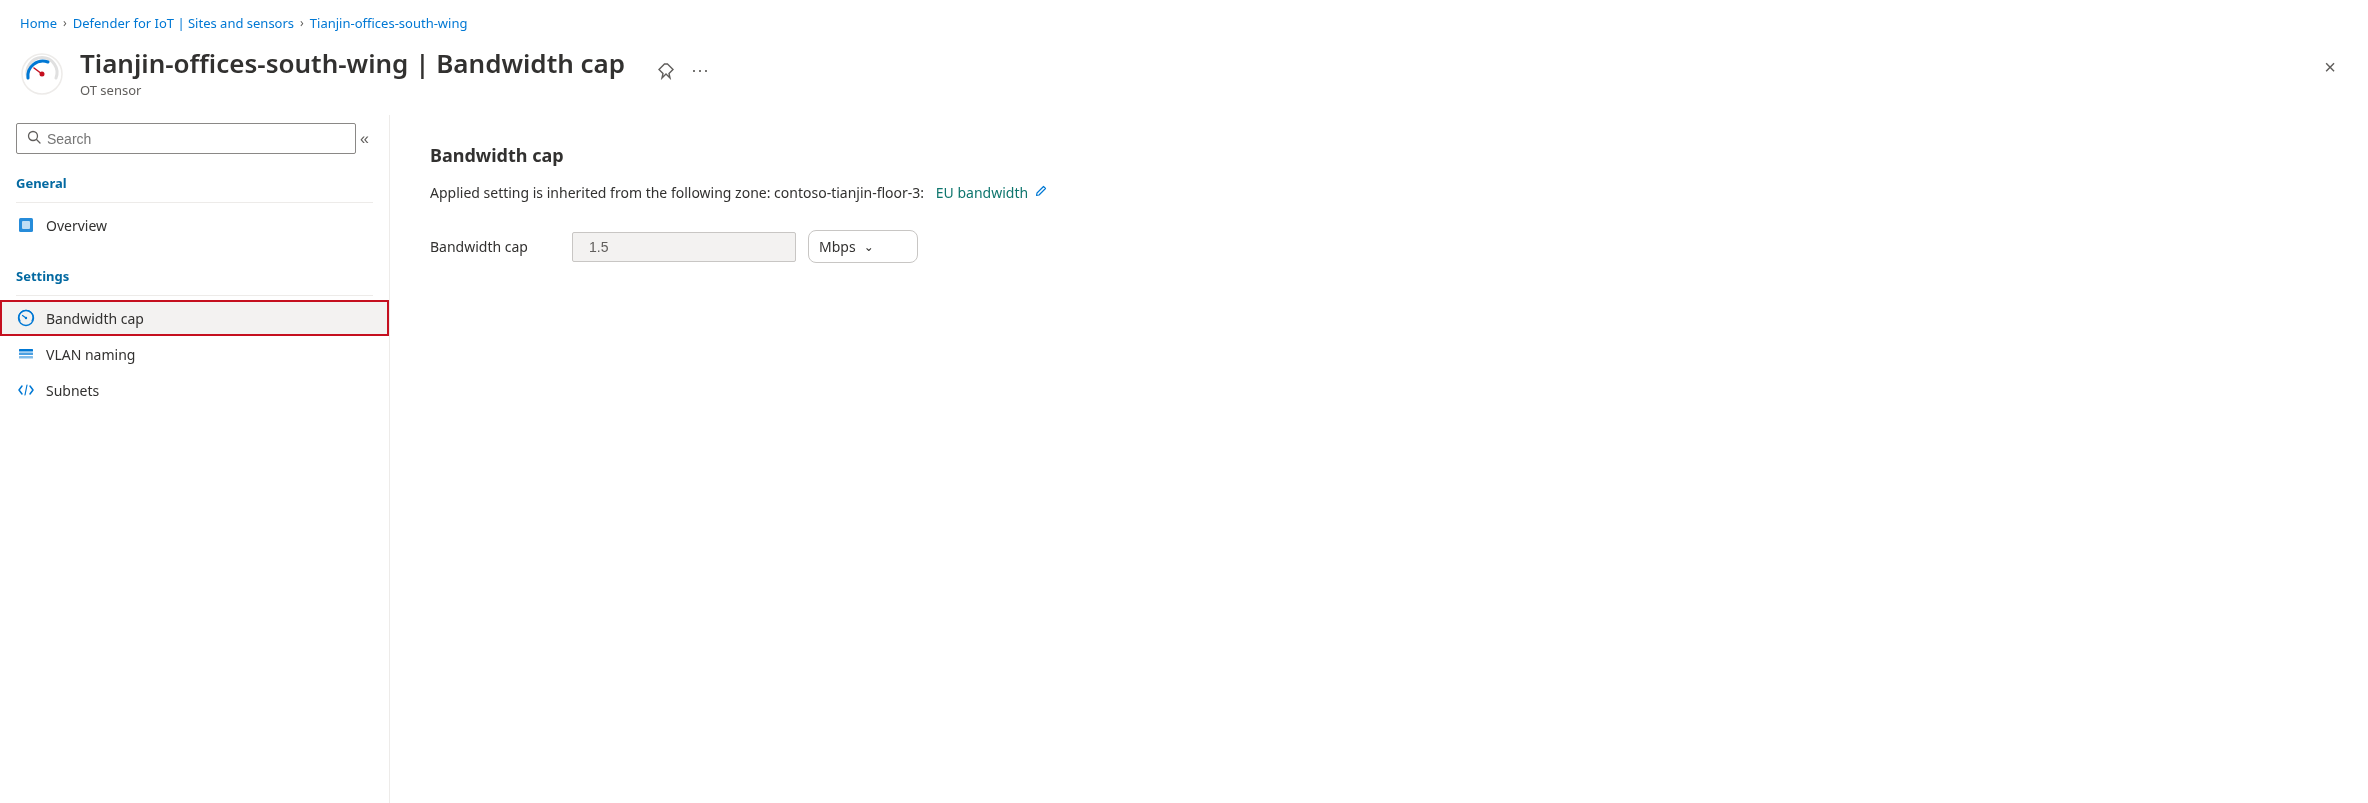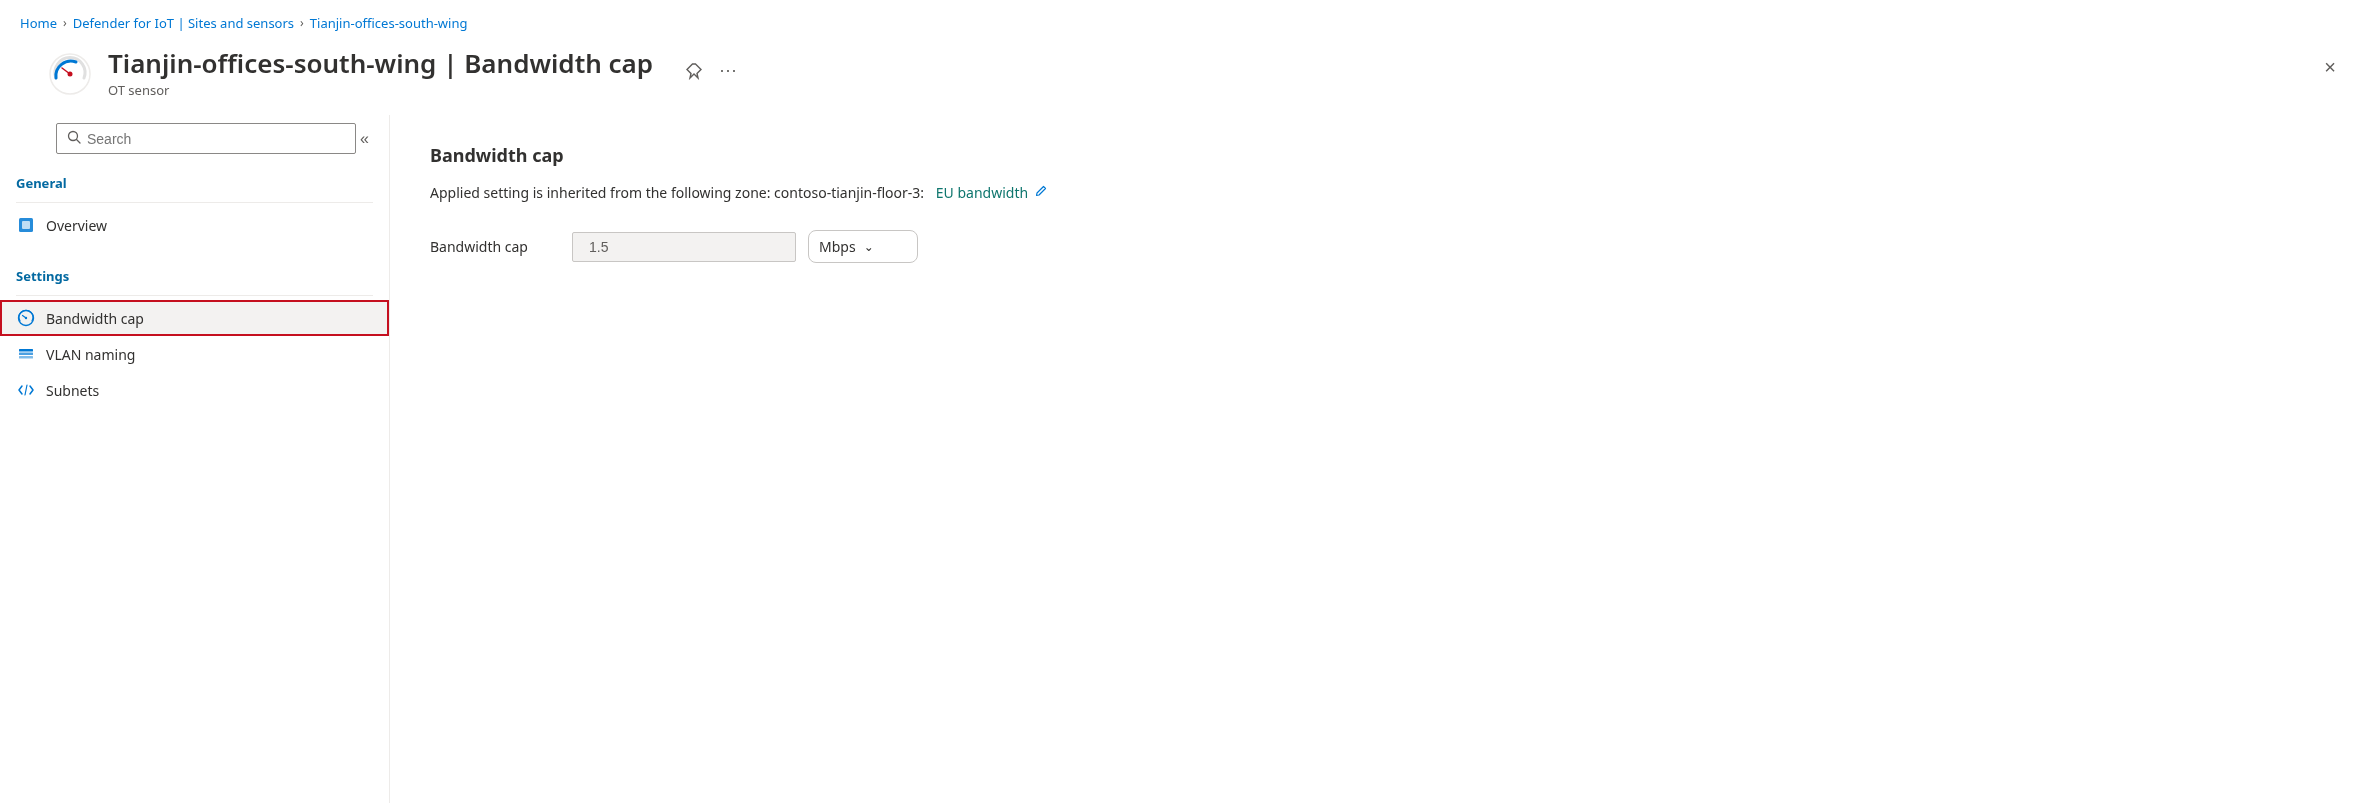--- a/index.html
+++ b/index.html
@@ -36,21 +36,20 @@
       font-size: 12px;
     }
 
     
     .header {
       display: flex;
       align-items: center;
       padding: 8px 20px 16px 20px;
       gap: 16px;
       position: relative;
-      margin-left: 28px;
     }
     .header-icon {
       width: 44px;
       height: 44px;
       flex-shrink: 0;
     }
     .header-title-group {
       display: flex;
       flex-direction: column;
     }
@@ -110,21 +109,20 @@
       width: 390px;
       flex-shrink: 0;
       border-right: 1px solid #edebe9;
       padding: 0;
     }
 
     .search-container {
       padding: 8px 16px 12px 16px;
       display: flex;
       align-items: center;
-      margin-left: 40px;
     }
     .search-input-wrapper {
       display: flex;
       align-items: center;
       border: 1px solid #8a8886;
       border-radius: 2px;
       padding: 5px 10px;
       flex: 1;
       background: #fff;
       gap: 6px;

